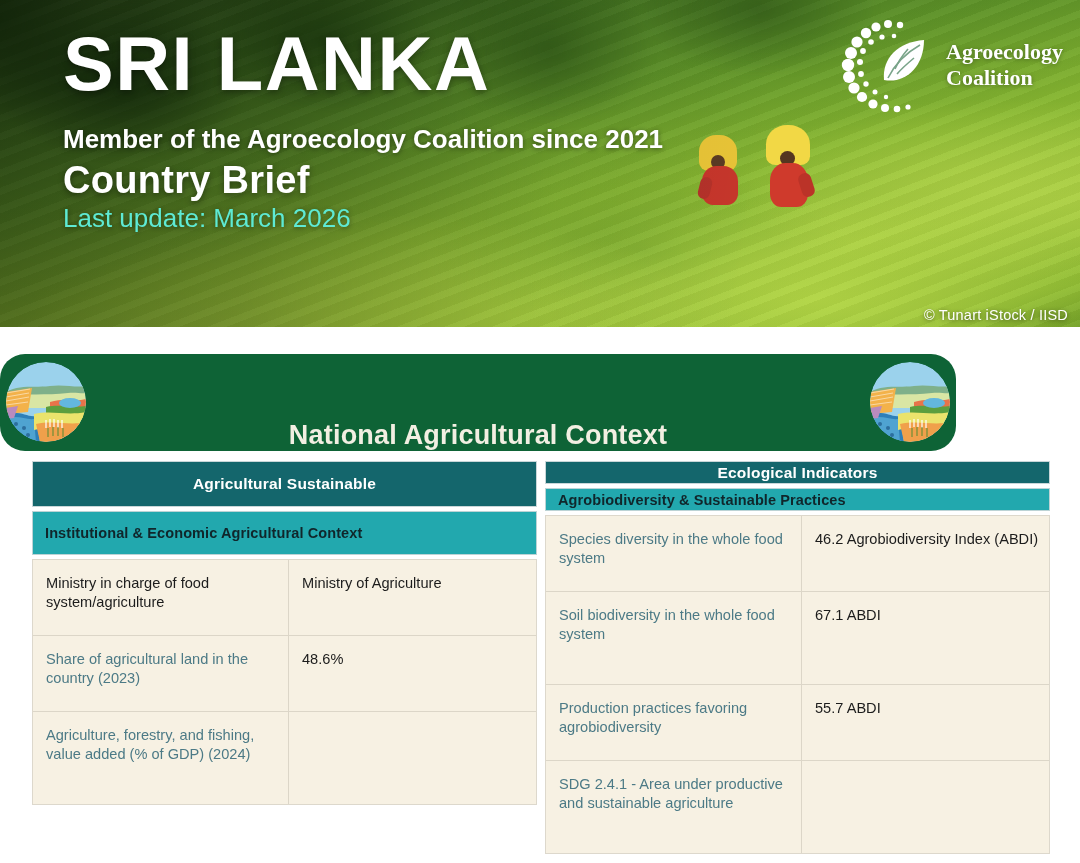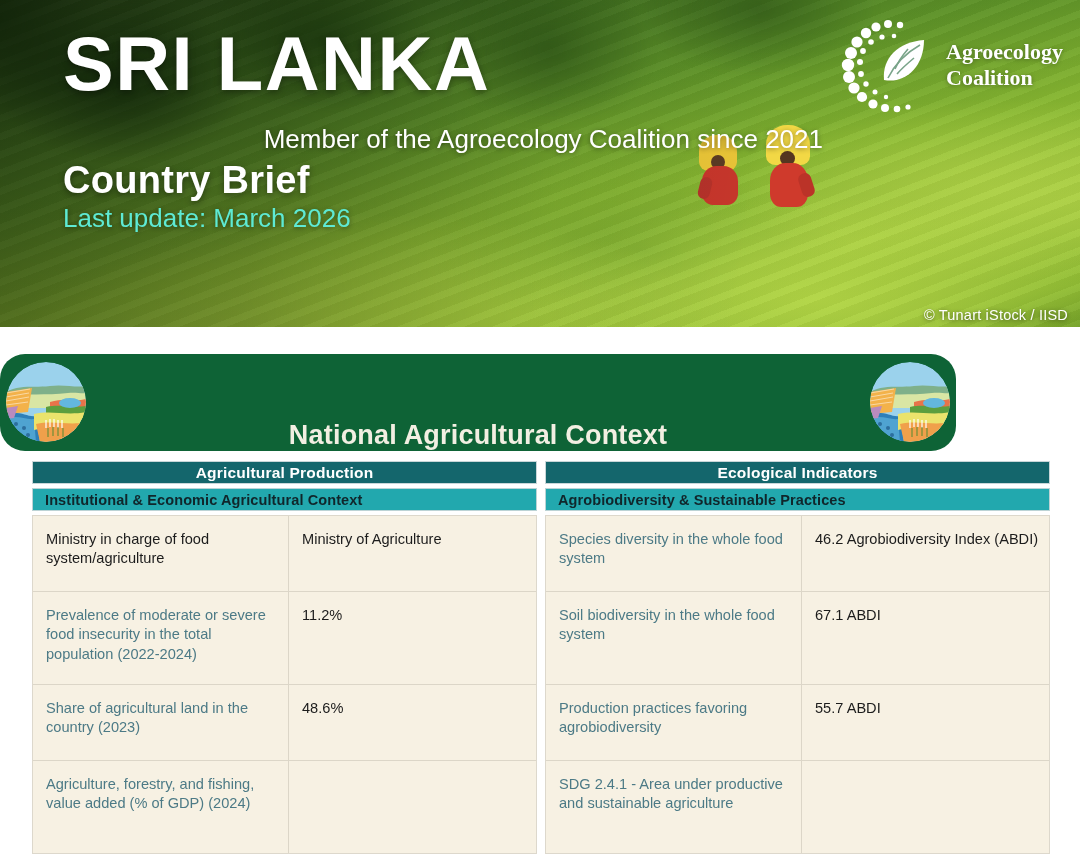--- a/index.html
+++ b/index.html
@@ -88,24 +88,23 @@
     font-size: 76px;
     line-height: 1.0;
     font-weight: 800;
     color: #ffffff;
     letter-spacing: 1.5px;
     text-shadow: 0 2px 7px rgba(0,0,0,.38);
   }
   .member-line {
     margin-top: 22px;
     font-size: 26px;
-    font-weight: 400;
+    font-weight: 700;
     color: #ffffff;
     text-shadow: 0 1px 5px rgba(0,0,0,.45);
-    text-align: right;
   }
   .brief-title {
     margin-top: 4px;
     font-size: 38px;
     font-weight: 800;
     color: #ffffff;
     letter-spacing: .3px;
     text-shadow: 0 2px 6px rgba(0,0,0,.42);
   }
   .last-update {
@@ -406,30 +405,26 @@
               <path d="M57 66 l0 9"></path>
           </g>
         </g>
       </svg>
     </div>
   </div>
 
   <div class="tables">
 
     <div class="tbl">
-      <div class="tbl-head">Agricultural Production</div>
+      <div class="tbl-head">Agricultural Sustainable</div>
       <div class="tbl-sub">Institutional &amp; Economic Agricultural Context</div>
       <div class="tbl-body">
         <div class="row r1">
           <div class="cell-label dark">Ministry in charge of food system/agriculture</div>
           <div class="cell-value">Ministry of Agriculture</div>
-        </div>
-        <div class="row r2">
-          <div class="cell-label">Prevalence of moderate or severe food insecurity in the total population (2022-2024)</div>
-          <div class="cell-value">11.2%</div>
         </div>
         <div class="row r3">
           <div class="cell-label">Share of agricultural land in the country (2023)</div>
           <div class="cell-value">48.6%</div>
         </div>
         <div class="row r4">
           <div class="cell-label">Agriculture, forestry, and fishing, value added (% of GDP) (2024)</div>
         </div>
       </div>
     </div>

